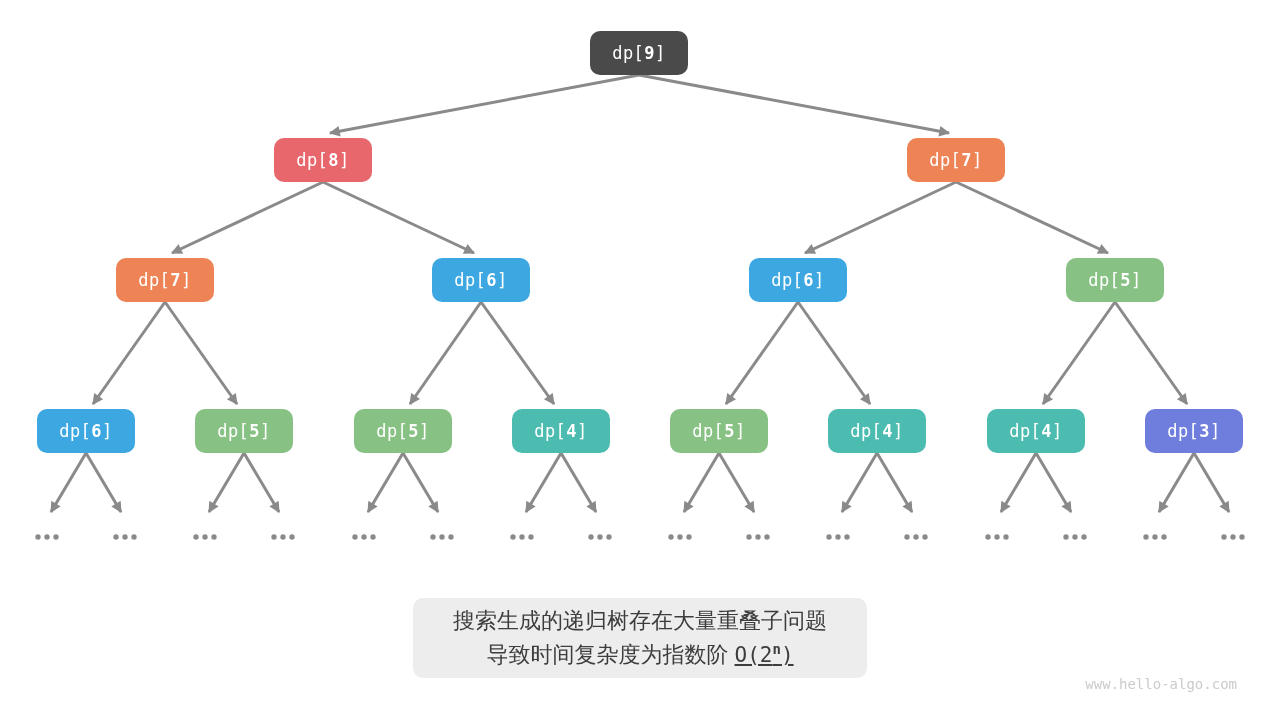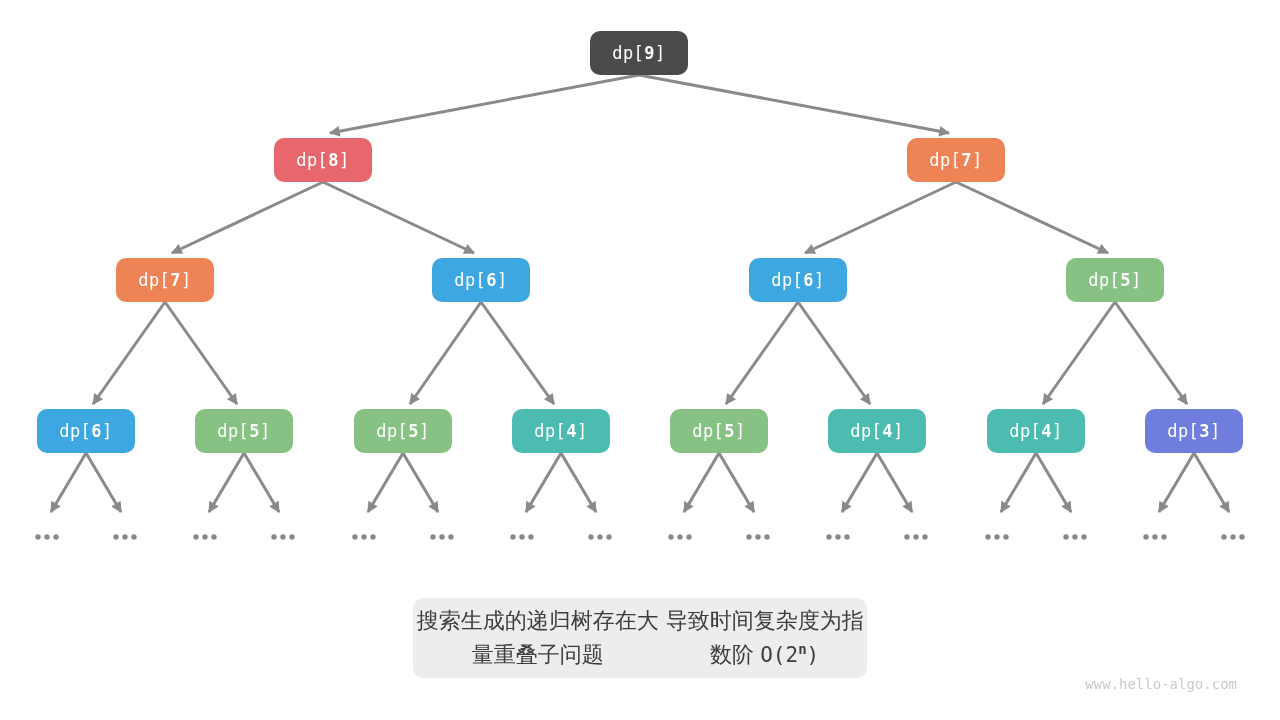--- a/index.html
+++ b/index.html
@@ -33,31 +33,32 @@
   .node .num { font-weight: bold; }
   .caption {
     position: absolute;
     left: 413px;
     top: 598px;
     width: 454px;
     height: 80px;
     background: #ededed;
     border-radius: 10px;
     display: flex;
-    flex-direction: row;
+    flex-direction: column;
     align-items: center;
     justify-content: center;
     color: #3d3d3d;
     font-size: 22px;
     line-height: 34px;
     text-align: center;
   }
   .caption .formula {
     font-family: "DejaVu Sans Mono", monospace;
     font-size: 21px;
+    text-decoration: underline;
   }
   .caption .formula sup {
     font-weight: bold;
     font-size: 14px;
     vertical-align: super;
     line-height: 0;
   }
   .watermark {
     position: absolute;
     right: 43px;

